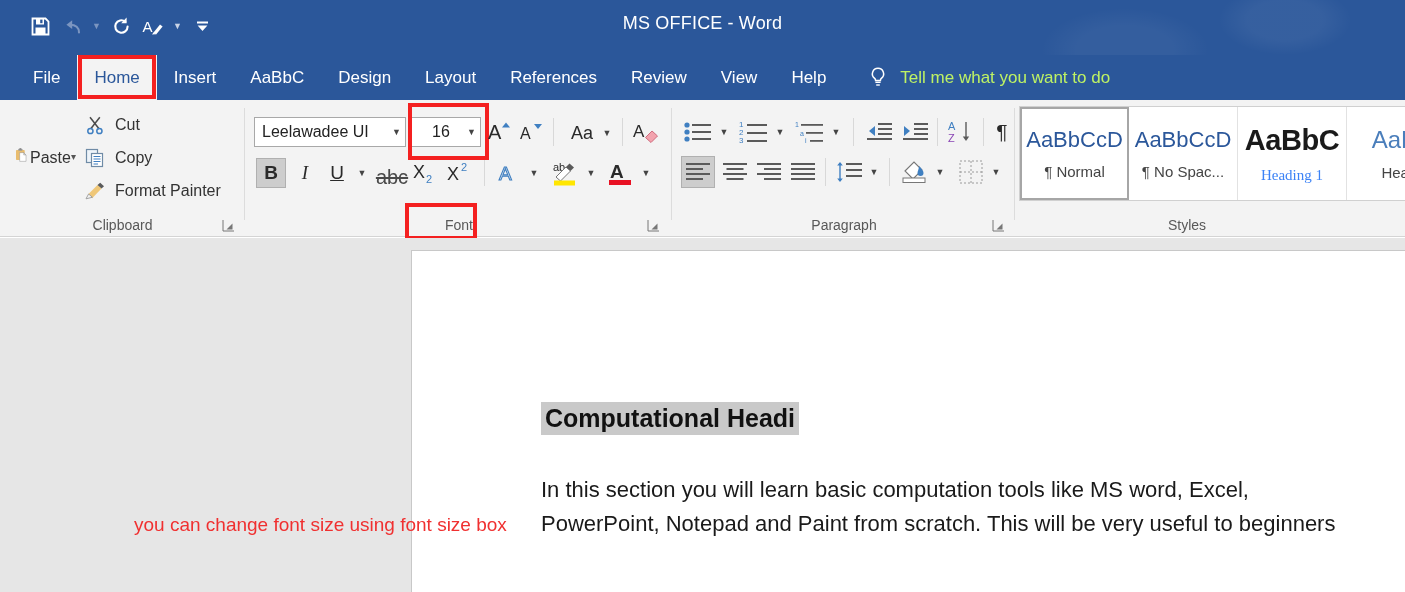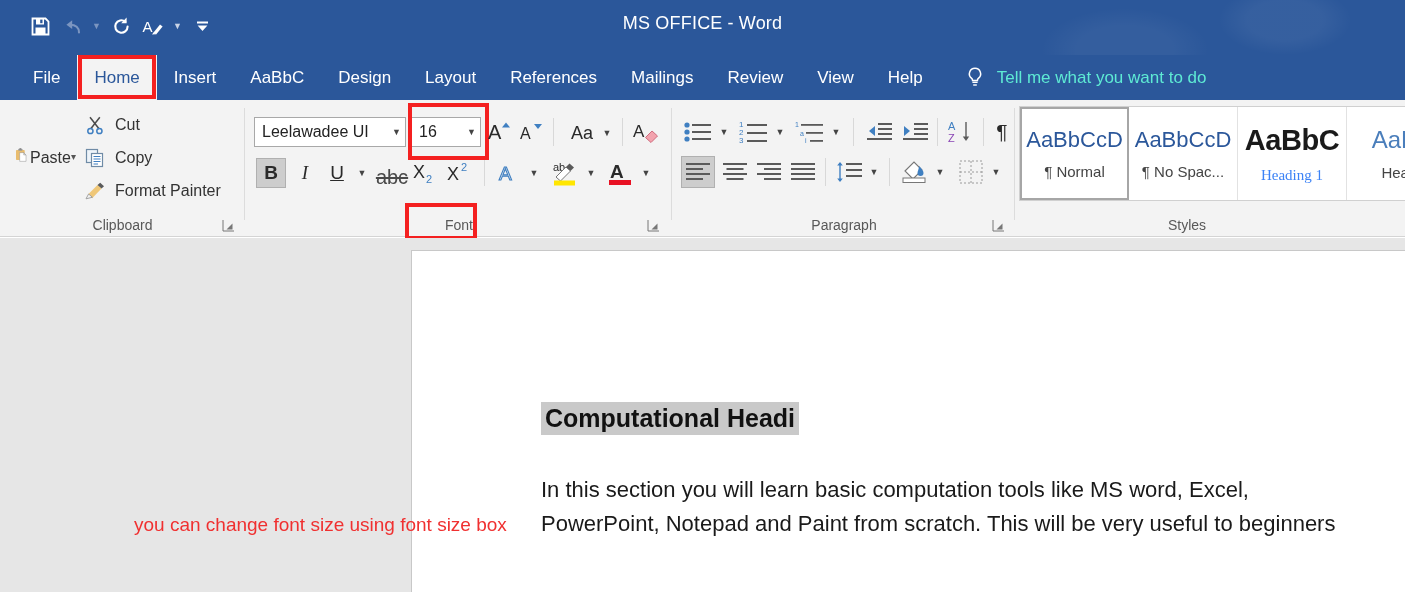--- a/index.html
+++ b/index.html
@@ -53,21 +53,21 @@
     padding: 0 17px; color: #ffffff; font-size: 17px; height: 45px;
     position: relative; white-space: nowrap;
   }
   .tab.active { background: #f3f3f3; color: #2b579a; }
   .tab.boxed::after {
     content: ""; position: absolute; left: 1px; top: 0px; right: 1px; bottom: 1px;
     border: 4px solid #f42020; pointer-events: none;
   }
   .tellme {
     display: flex; align-items: center; gap: 11px; padding-left: 26px;
-    color: #5eead4; font-size: 17px; white-space: nowrap; justify-content: center;
+    color: #bef264; font-size: 17px; white-space: nowrap; justify-content: center;
   }
   .tellme .bulb { width: 20px; height: 26px; display: flex; align-items: center; }
 
   
   .ribbon {
     position: absolute; left: 0; top: 100px; width: 1405px; height: 137px;
     background: #f3f3f3; border-bottom: 1px solid #d4d4d4;
   }
   .grp { position: absolute; top: 0; height: 137px; }
   .grp-label {
@@ -103,21 +103,21 @@
     position: absolute; left: 8px; top: 17px; width: 152px; height: 30px;
     border: 1px solid #a8a8a8; background: #fff;
     display: flex; align-items: center; padding: 0 4px 0 7px; font-size: 16px; color: #222;
   }
   .fontname .txt { flex: 1; white-space: nowrap; overflow: hidden; }
   .fontsize {
     position: absolute; left: 165px; top: 17px; width: 70px; height: 30px;
     border: 1px solid #a8a8a8; background: #fff;
     display: flex; align-items: center; padding: 0 4px 0 7px; font-size: 16px; color: #222;
   }
-  .fontsize .txt { flex: 1; }
+  .fontsize .txt { flex: 1; margin-left: 13px; }
   .dd-caret { font-size: 9px; color: #444; padding-left: 4px; }
   .fbtn {
     position: absolute; display: flex; align-items: center; justify-content: center;
     color: #2a2a2a;
   }
   .fbtn.sel { background: #cdcdcd; border: 1px solid #b0b0b0; }
   .fsep { position: absolute; width: 1px; background: #d8d8d8; }
 
   
   #grp-para { left: 673px; width: 342px; }
@@ -214,21 +214,20 @@
   </div>
 
   <div class="tabstrip">
     <div class="tab">File</div>
     <div class="tab active boxed">Home</div>
     <div class="tab">Insert</div>
     <div class="tab">AaBbC</div>
     <div class="tab">Design</div>
     <div class="tab">Layout</div>
     <div class="tab">References</div>
-    <div class="tab">Mailings</div>
     <div class="tab">Review</div>
     <div class="tab">View</div>
     <div class="tab">Help</div>
     <div class="tellme">
       <span class="bulb">
         <svg width="18" height="24" viewBox="0 0 18 24">
           <path d="M9 2.2a5.6 5.6 0 0 1 3.6 9.9c-.8.7-1.2 1.4-1.2 2.3H6.6c0-.9-.4-1.6-1.2-2.3A5.6 5.6 0 0 1 9 2.2z" fill="none" stroke="#ffffff" stroke-width="1.5"></path>
           <rect x="6.4" y="15.6" width="5.2" height="1.4" fill="#ffffff"></rect>
           <rect x="7.2" y="18.3" width="3.6" height="1.4" fill="#ffffff"></rect>
         </svg>

